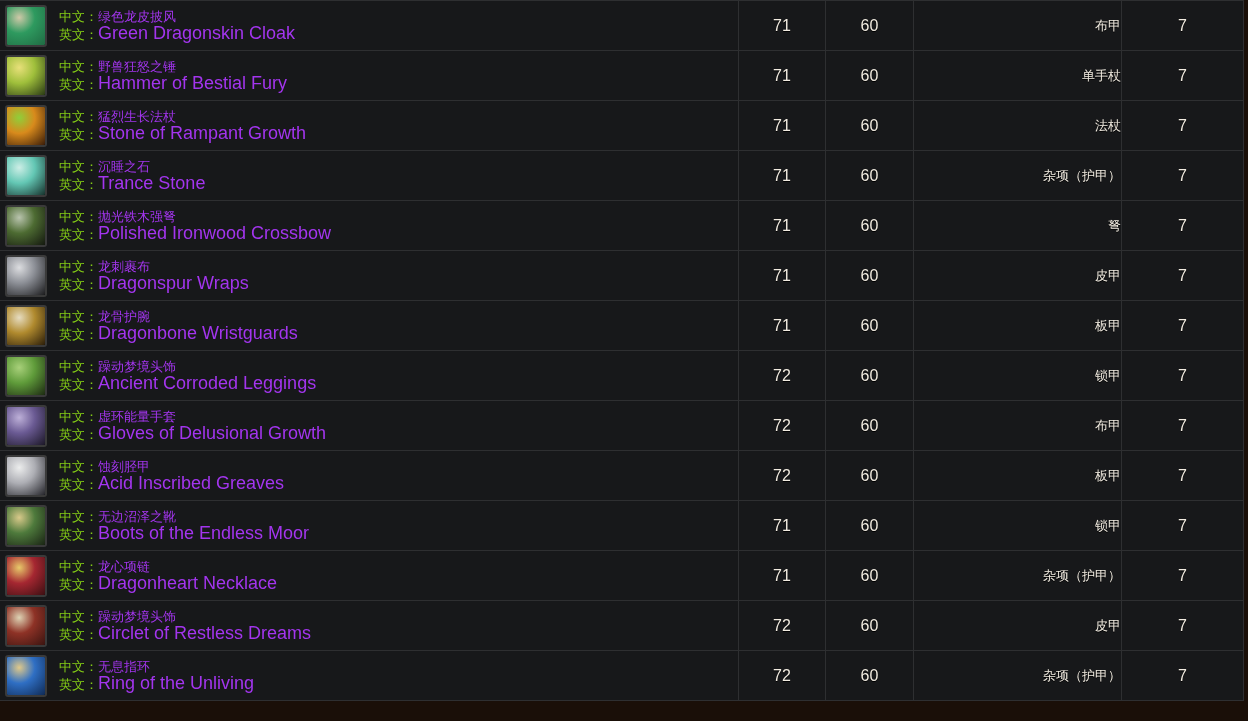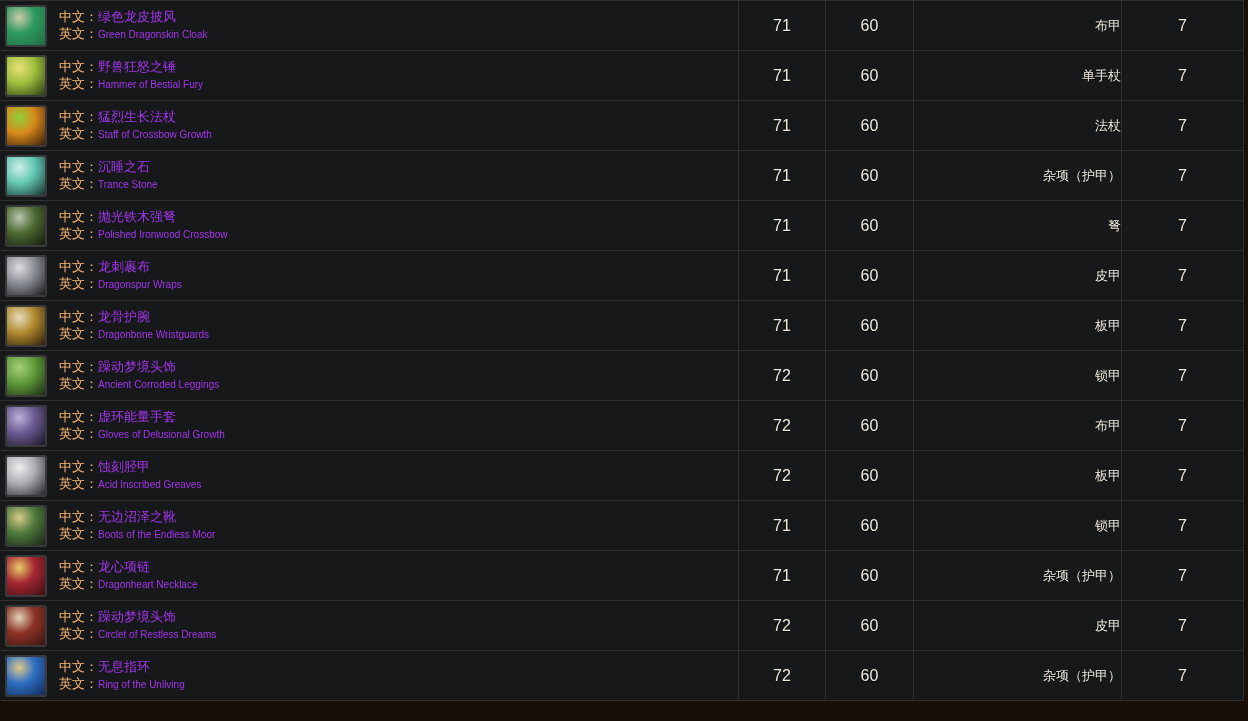--- a/index.html
+++ b/index.html
@@ -75,27 +75,27 @@
 
   .names {
     margin-left: 12px;
     line-height: 17px;
     white-space: nowrap;
   }
   .name-line {
     font-size: 13px;
   }
   .lang-label {
-    color: #fdba74;
+    color: #84cc16;
   }
   .item-name {
     color: #a335ee;
   }
   .name-cn .item-name { font-size: 13px; }
-  .name-en .item-name { font-size: 10px; }
+  .name-en .item-name { font-size: 18px; }
 
   .num-cell, .type-cell {
     display: block;
     line-height: 49px;
     height: 49px;
     font-size: 16px;
     color: #f2ece1;
     text-shadow: 0 1px 0 #000;
   }
   .type-cell { font-size: 13px; }
@@ -156,21 +156,21 @@
         </td>
       </tr>
       <tr>
         <td class="col-item">
           <div class="item-cell">
             <span class="icon-frame">
               <span class="icon-art" style="background: radial-gradient(circle at 32% 28%, rgb(143, 207, 58) 0%, rgb(216, 138, 28) 42%, rgb(58, 28, 8) 100%);"></span>
             </span>
             <div class="names">
               <div class="name-line name-cn"><span class="lang-label">中文：</span><span class="item-name">猛烈生长法杖</span></div>
-              <div class="name-line name-en"><span class="lang-label">英文：</span><span class="item-name">Staff of Crossbow Growth</span></div>
+              <div class="name-line name-en"><span class="lang-label">英文：</span><span class="item-name">Stone of Rampant Growth</span></div>
             </div>
           </div>
         </td>
         <td class="col-ilvl">
           <span class="num-cell">71</span>
         </td>
         <td class="col-req">
           <span class="num-cell">60</span>
         </td>
         <td class="col-type">

